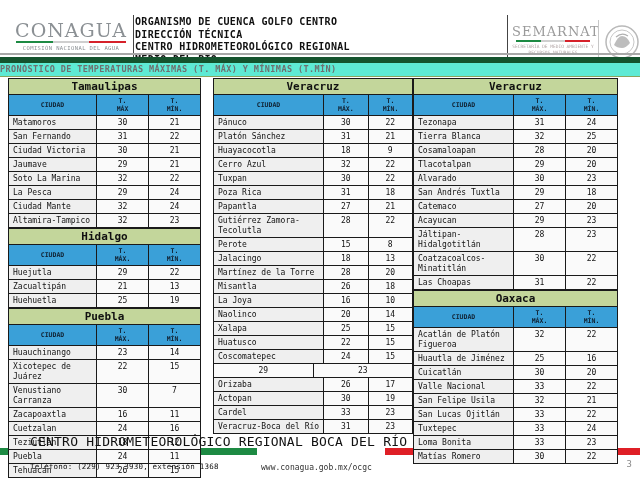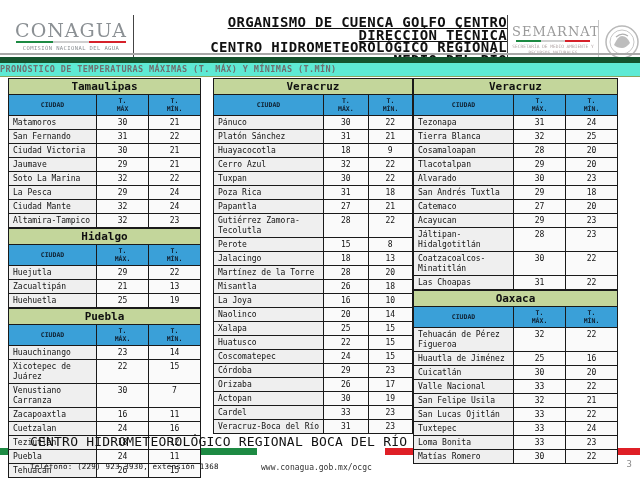--- a/index.html
+++ b/index.html
@@ -2,22 +2,22 @@
 <html><head>
 <meta charset="utf-8">
 <style>
   html,body{margin:0;padding:0;width:640px;height:480px;overflow:hidden;background:#ffffff;
     font-family:"DejaVu Sans Mono","Liberation Mono",monospace;}
   #page{position:relative;width:640px;height:480px;background:#fff;}
 
   
   .hdr{position:absolute;top:12px;left:0;width:640px;height:53px;background:#fff;}
   .vdiv{position:absolute;top:3px;height:48px;width:1px;background:#444;}
-  .title-block{position:absolute;left:135px;top:4px;width:372px;text-align:right;
-    font-weight:bold;font-size:14px;line-height:12.5px;color:#111;letter-spacing:.3px;text-decoration:underline;}
+  .title-block{position:absolute;left:135px;top:4px;width:372px;text-align:left;
+    font-weight:bold;font-size:10px;line-height:12.5px;color:#111;letter-spacing:.3px;}
   .conagua{position:absolute;left:12px;top:8px;width:118px;text-align:center;}
   .conagua .word{font-family:"DejaVu Serif","Liberation Serif",serif;font-size:19px;
     color:#8b9094;letter-spacing:1px;line-height:20px;}
   .tricolor{height:2px;margin:1px 4px 2px 4px;display:flex;}
   .tricolor .g{flex:1;background:#1d8a43;}
   .tricolor .w{flex:1;background:#cfcfcf;}
   .tricolor .r{flex:1;background:#d6212a;}
   .conagua .sub{font-size:5.5px;color:#8b9094;letter-spacing:.4px;}
   .semarnat{position:absolute;left:512px;top:6px;width:122px;}
   .semarnat .word{font-family:"DejaVu Serif","Liberation Serif",serif;font-size:13px;
@@ -327,21 +327,20 @@
           <div class="cell city">Huatusco</div>
           <div class="cell num">22</div>
           <div class="cell num">15</div>
         </div>
         <div class="row">
           <div class="cell city">Coscomatepec</div>
           <div class="cell num">24</div>
           <div class="cell num">15</div>
         </div>
         <div class="row">
-          <div class="cell city">Córdoba</div>
           <div class="cell num">29</div>
           <div class="cell num">23</div>
         </div>
         <div class="row">
           <div class="cell city">Orizaba</div>
           <div class="cell num">26</div>
           <div class="cell num">17</div>
         </div>
         <div class="row">
           <div class="cell city">Actopan</div>
@@ -425,21 +424,21 @@
         </div>
       </div>
       <div class="tbl">
         <div class="state-header">Oaxaca</div>
         <div class="hrow">
           <div class="cell city">CIUDAD</div>
           <div class="cell num">T. MÁX.</div>
           <div class="cell num">T. MÍN.</div>
         </div>
         <div class="row">
-          <div class="cell city">Tehuacán de Pérez Figueroa</div>
+          <div class="cell city">Acatlán de Platón Figueroa</div>
           <div class="cell num">32</div>
           <div class="cell num">22</div>
         </div>
         <div class="row">
           <div class="cell city">Huautla de Jiménez</div>
           <div class="cell num">25</div>
           <div class="cell num">16</div>
         </div>
         <div class="row">
           <div class="cell city">Cuicatlán</div>

